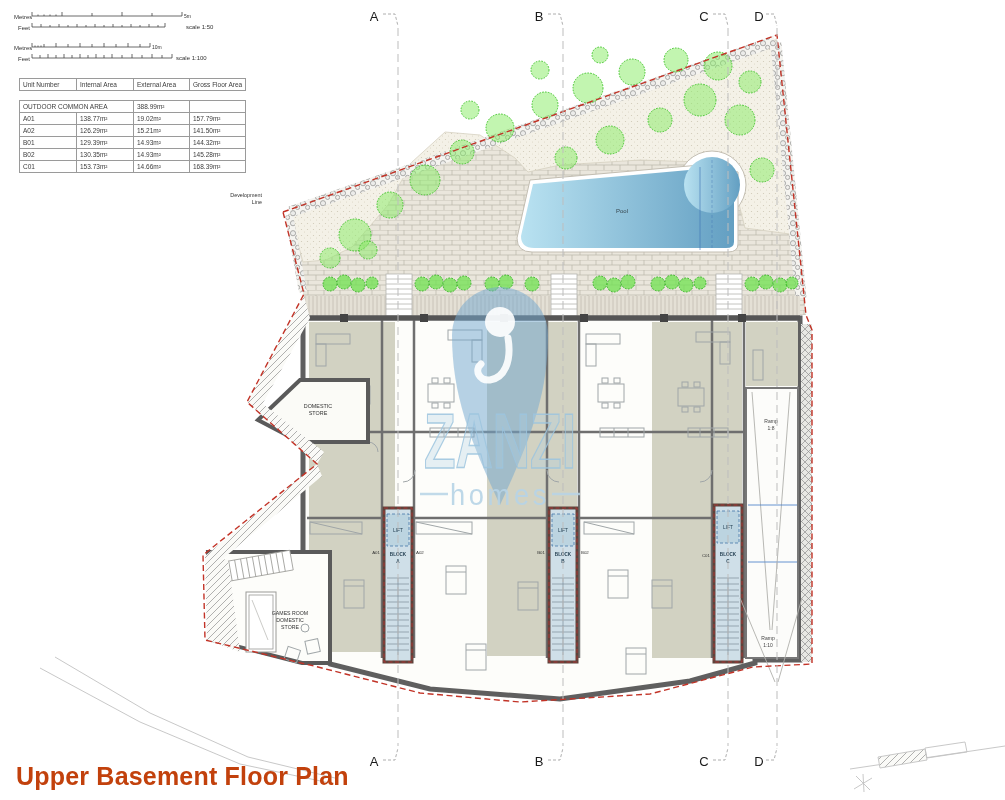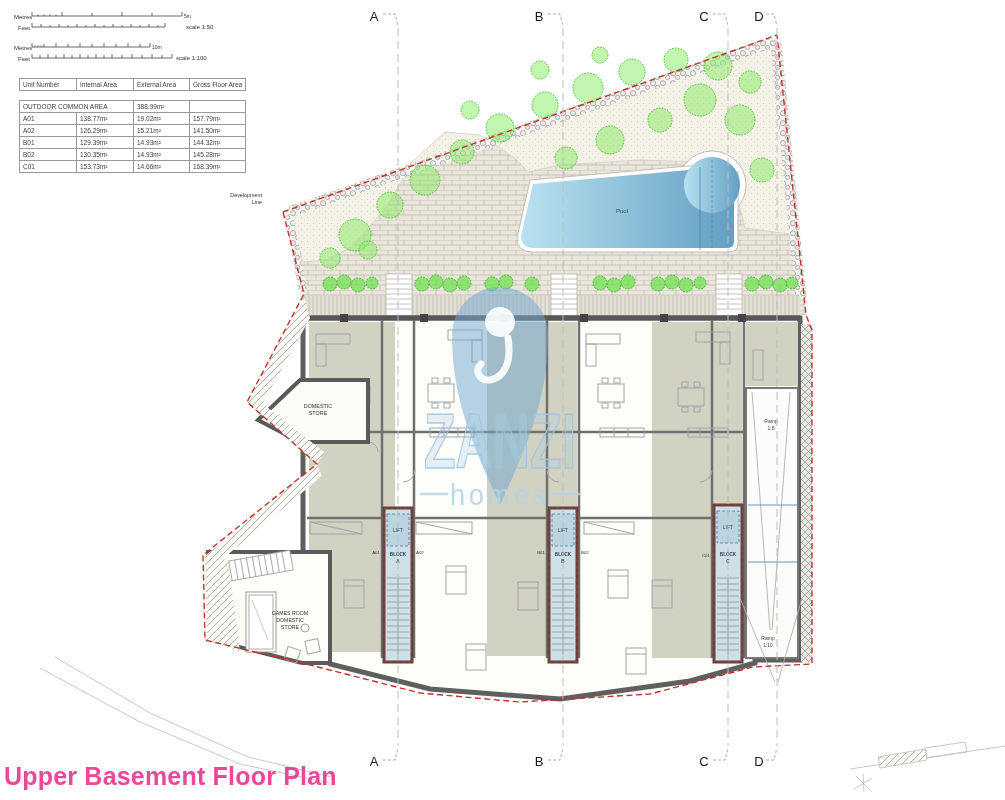--- a/index.html
+++ b/index.html
@@ -4,21 +4,21 @@
 <style>
   html,body{margin:0;padding:0;background:#fff;}
   .sheet{position:relative;width:1005px;height:800px;background:#fff;overflow:hidden;
          font-family:"Liberation Sans",sans-serif;}
   
   .area-table{position:absolute;left:19px;border-collapse:collapse;color:#3c3c3c;}
   .area-table td,.area-table th{border:1px solid #9a9a9a;font-size:6.5px;font-weight:normal;
          text-align:left;padding:1px 3px;height:9px;white-space:nowrap;}
   #tblHead{top:78px;}
   #tblBody{top:100px;}
-  .title{position:absolute;left:4px;top:762px;font-size:25px;font-weight:bold;color:#ec4899;
+  .title{position:absolute;left:16px;top:762px;font-size:25px;font-weight:bold;color:#c2410c;
          letter-spacing:0.2px;}
   svg text{font-family:"Liberation Sans",sans-serif;}
 </style>
 </head>
 <body>
 
 <div class="sheet">
 
   
   <table class="area-table" id="tblHead">

